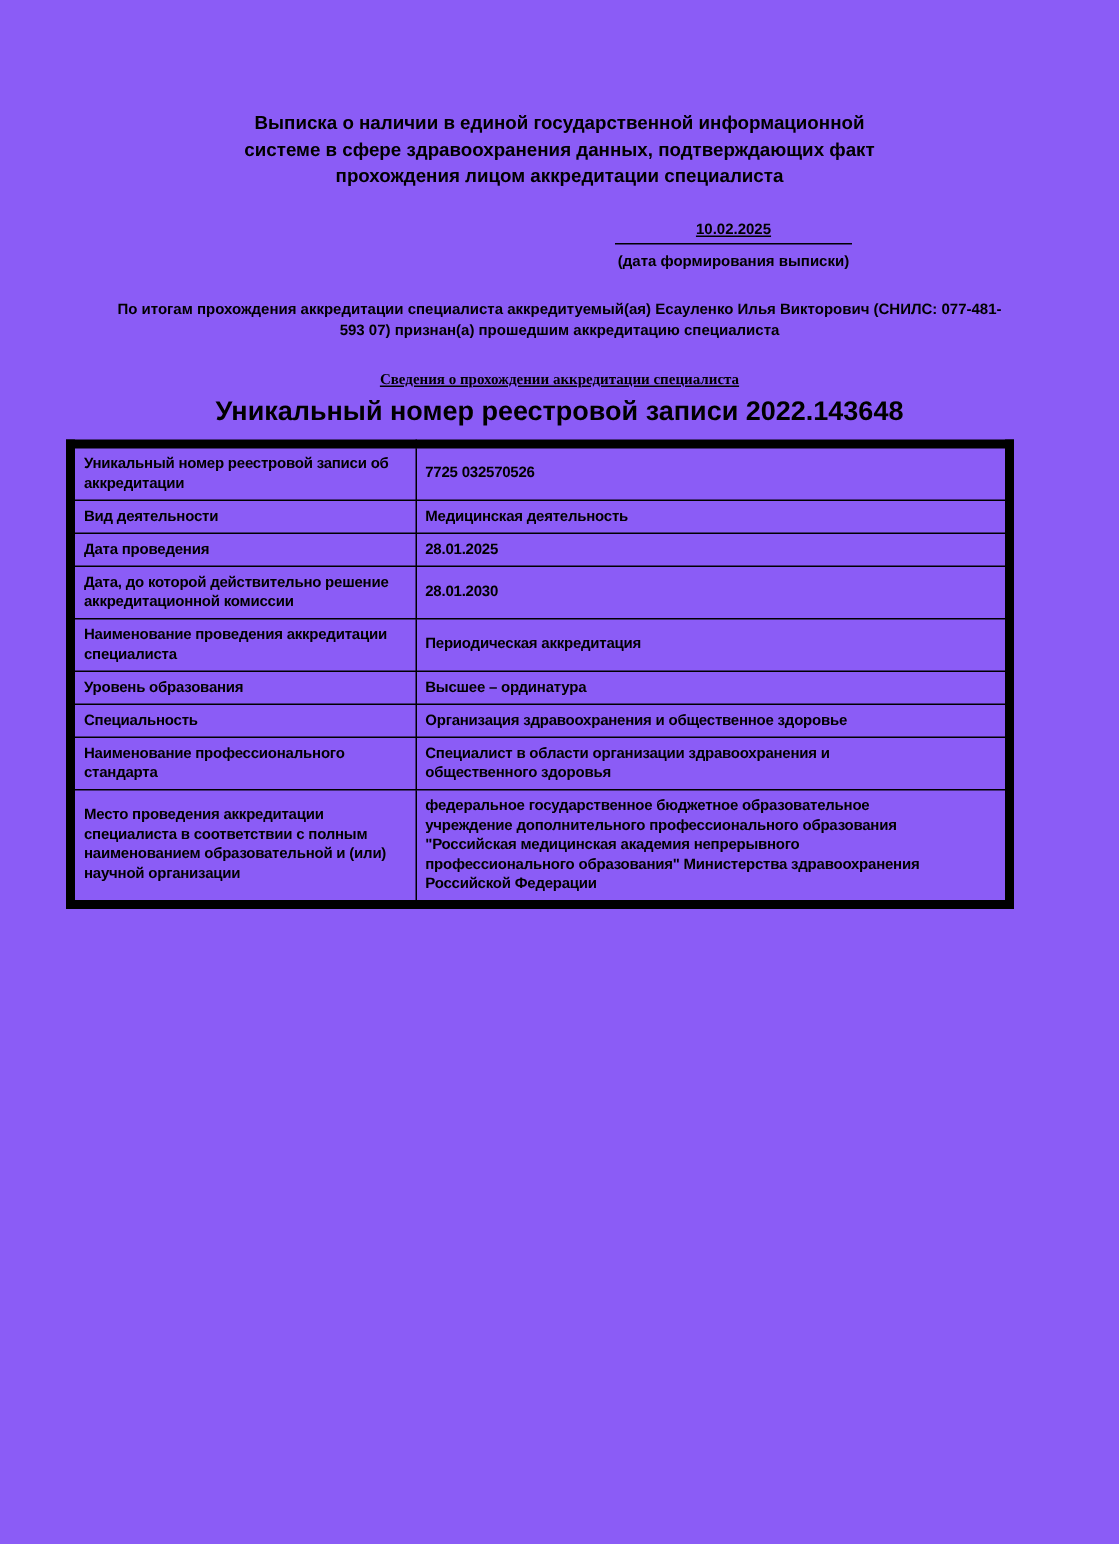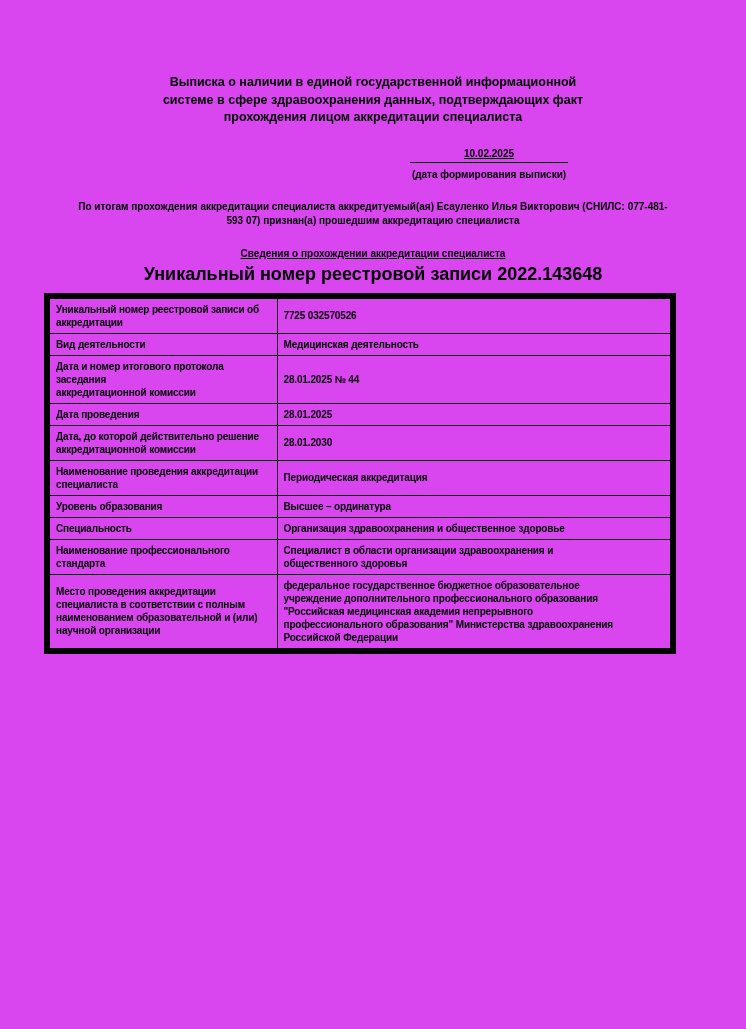--- a/index.html
+++ b/index.html
@@ -1,20 +1,20 @@
 <!DOCTYPE html>
 <html><head>
 <meta charset="utf-8">
 <style>
   * { margin: 0; padding: 0; box-sizing: border-box; }
   html, body { background: #e8e8e8; }
   .page {
     width: 746px;
     height: 1029px;
-    background: #d946ef;
+    background: #8b5cf6;
     margin: 0 auto;
     font-family: "Liberation Sans", sans-serif;
     font-weight: bold;
     color: #000000;
     overflow: hidden;
     position: relative;
   }
   .doc {
     padding: 74px 44px 0 44px;
   }
@@ -50,20 +50,21 @@
     font-size: 10px;
     line-height: 1.4;
     white-space: pre-line;
   }
   .section-heading {
     margin-top: 19px;
     text-align: center;
     font-size: 10px;
     line-height: 13px;
     text-decoration: underline;
+    font-family: Liberation Serif, serif;
   }
   .record-heading {
     margin-top: 6px;
     text-align: center;
     font-size: 18px;
     line-height: 17px;
   }
   table.acc-table {
     margin-top: 10px;
     width: 568px;
@@ -112,25 +113,20 @@
         <tr>
           <td class="col-label">Уникальный номер реестровой записи об
 аккредитации</td>
           <td class="col-value">7725 032570526</td>
         </tr>
         <tr>
           <td class="col-label">Вид деятельности</td>
           <td class="col-value">Медицинская деятельность</td>
         </tr>
         <tr>
-          <td class="col-label">Дата и номер итогового протокола заседания
-аккредитационной комиссии</td>
-          <td class="col-value">28.01.2025 № 44</td>
-        </tr>
-        <tr>
           <td class="col-label">Дата проведения</td>
           <td class="col-value">28.01.2025</td>
         </tr>
         <tr>
           <td class="col-label">Дата, до которой действительно решение
 аккредитационной комиссии</td>
           <td class="col-value">28.01.2030</td>
         </tr>
         <tr>
           <td class="col-label">Наименование проведения аккредитации

